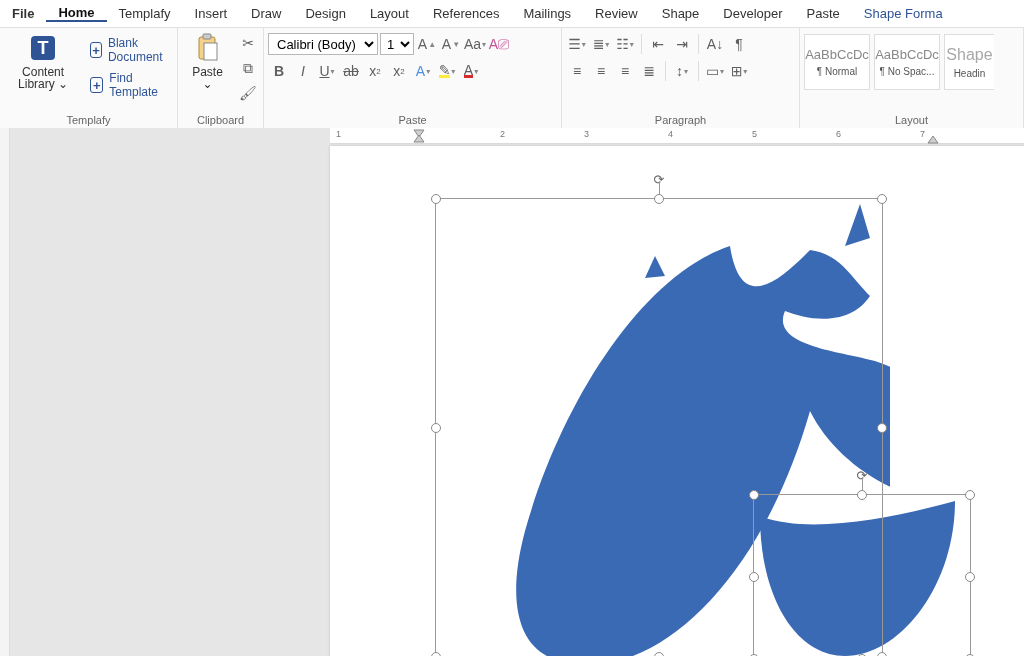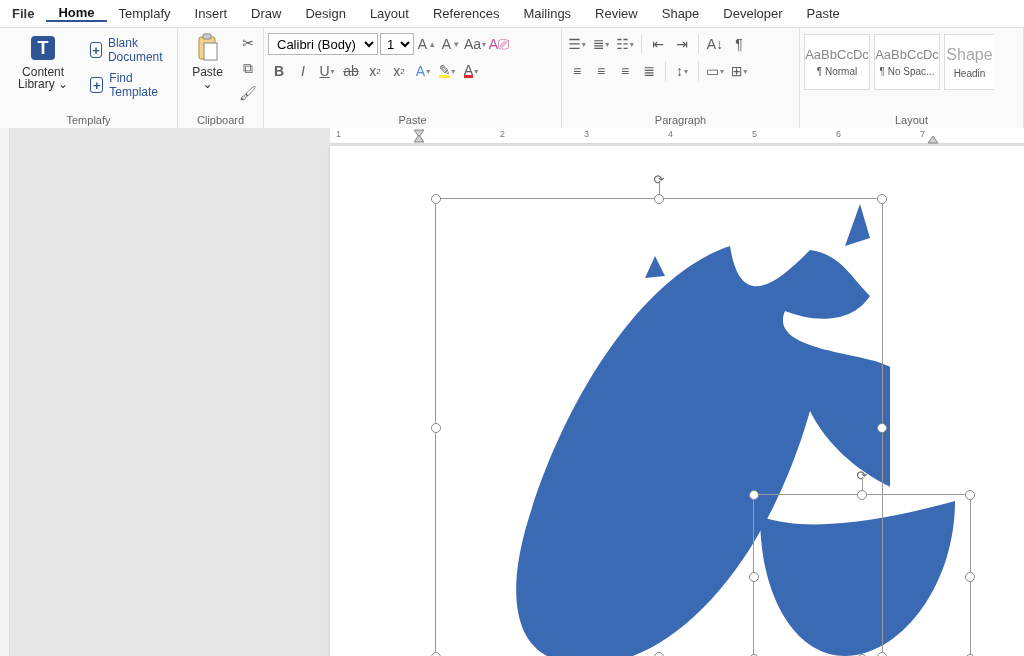--- a/index.html
+++ b/index.html
@@ -139,20 +139,21 @@
     <div class="tab">Insert</div>
     <div class="tab">Draw</div>
     <div class="tab">Design</div>
     <div class="tab">Layout</div>
     <div class="tab">References</div>
     <div class="tab">Mailings</div>
     <div class="tab">Review</div>
     <div class="tab">Shape</div>
     <div class="tab">Developer</div>
     <div class="tab">Paste</div>
+    <div class="tab special">Shape Forma</div>
   </div>
 
   <div class="ribbon">
 
     <div class="group" style="width:178px">
       <div class="group-body">
         <div class="bigbtn">
           <div class="icon32">
             <svg width="28" height="28">
                 <rect x="2" y="2" width="24" height="24" rx="4" fill="#2f5496"></rect>

